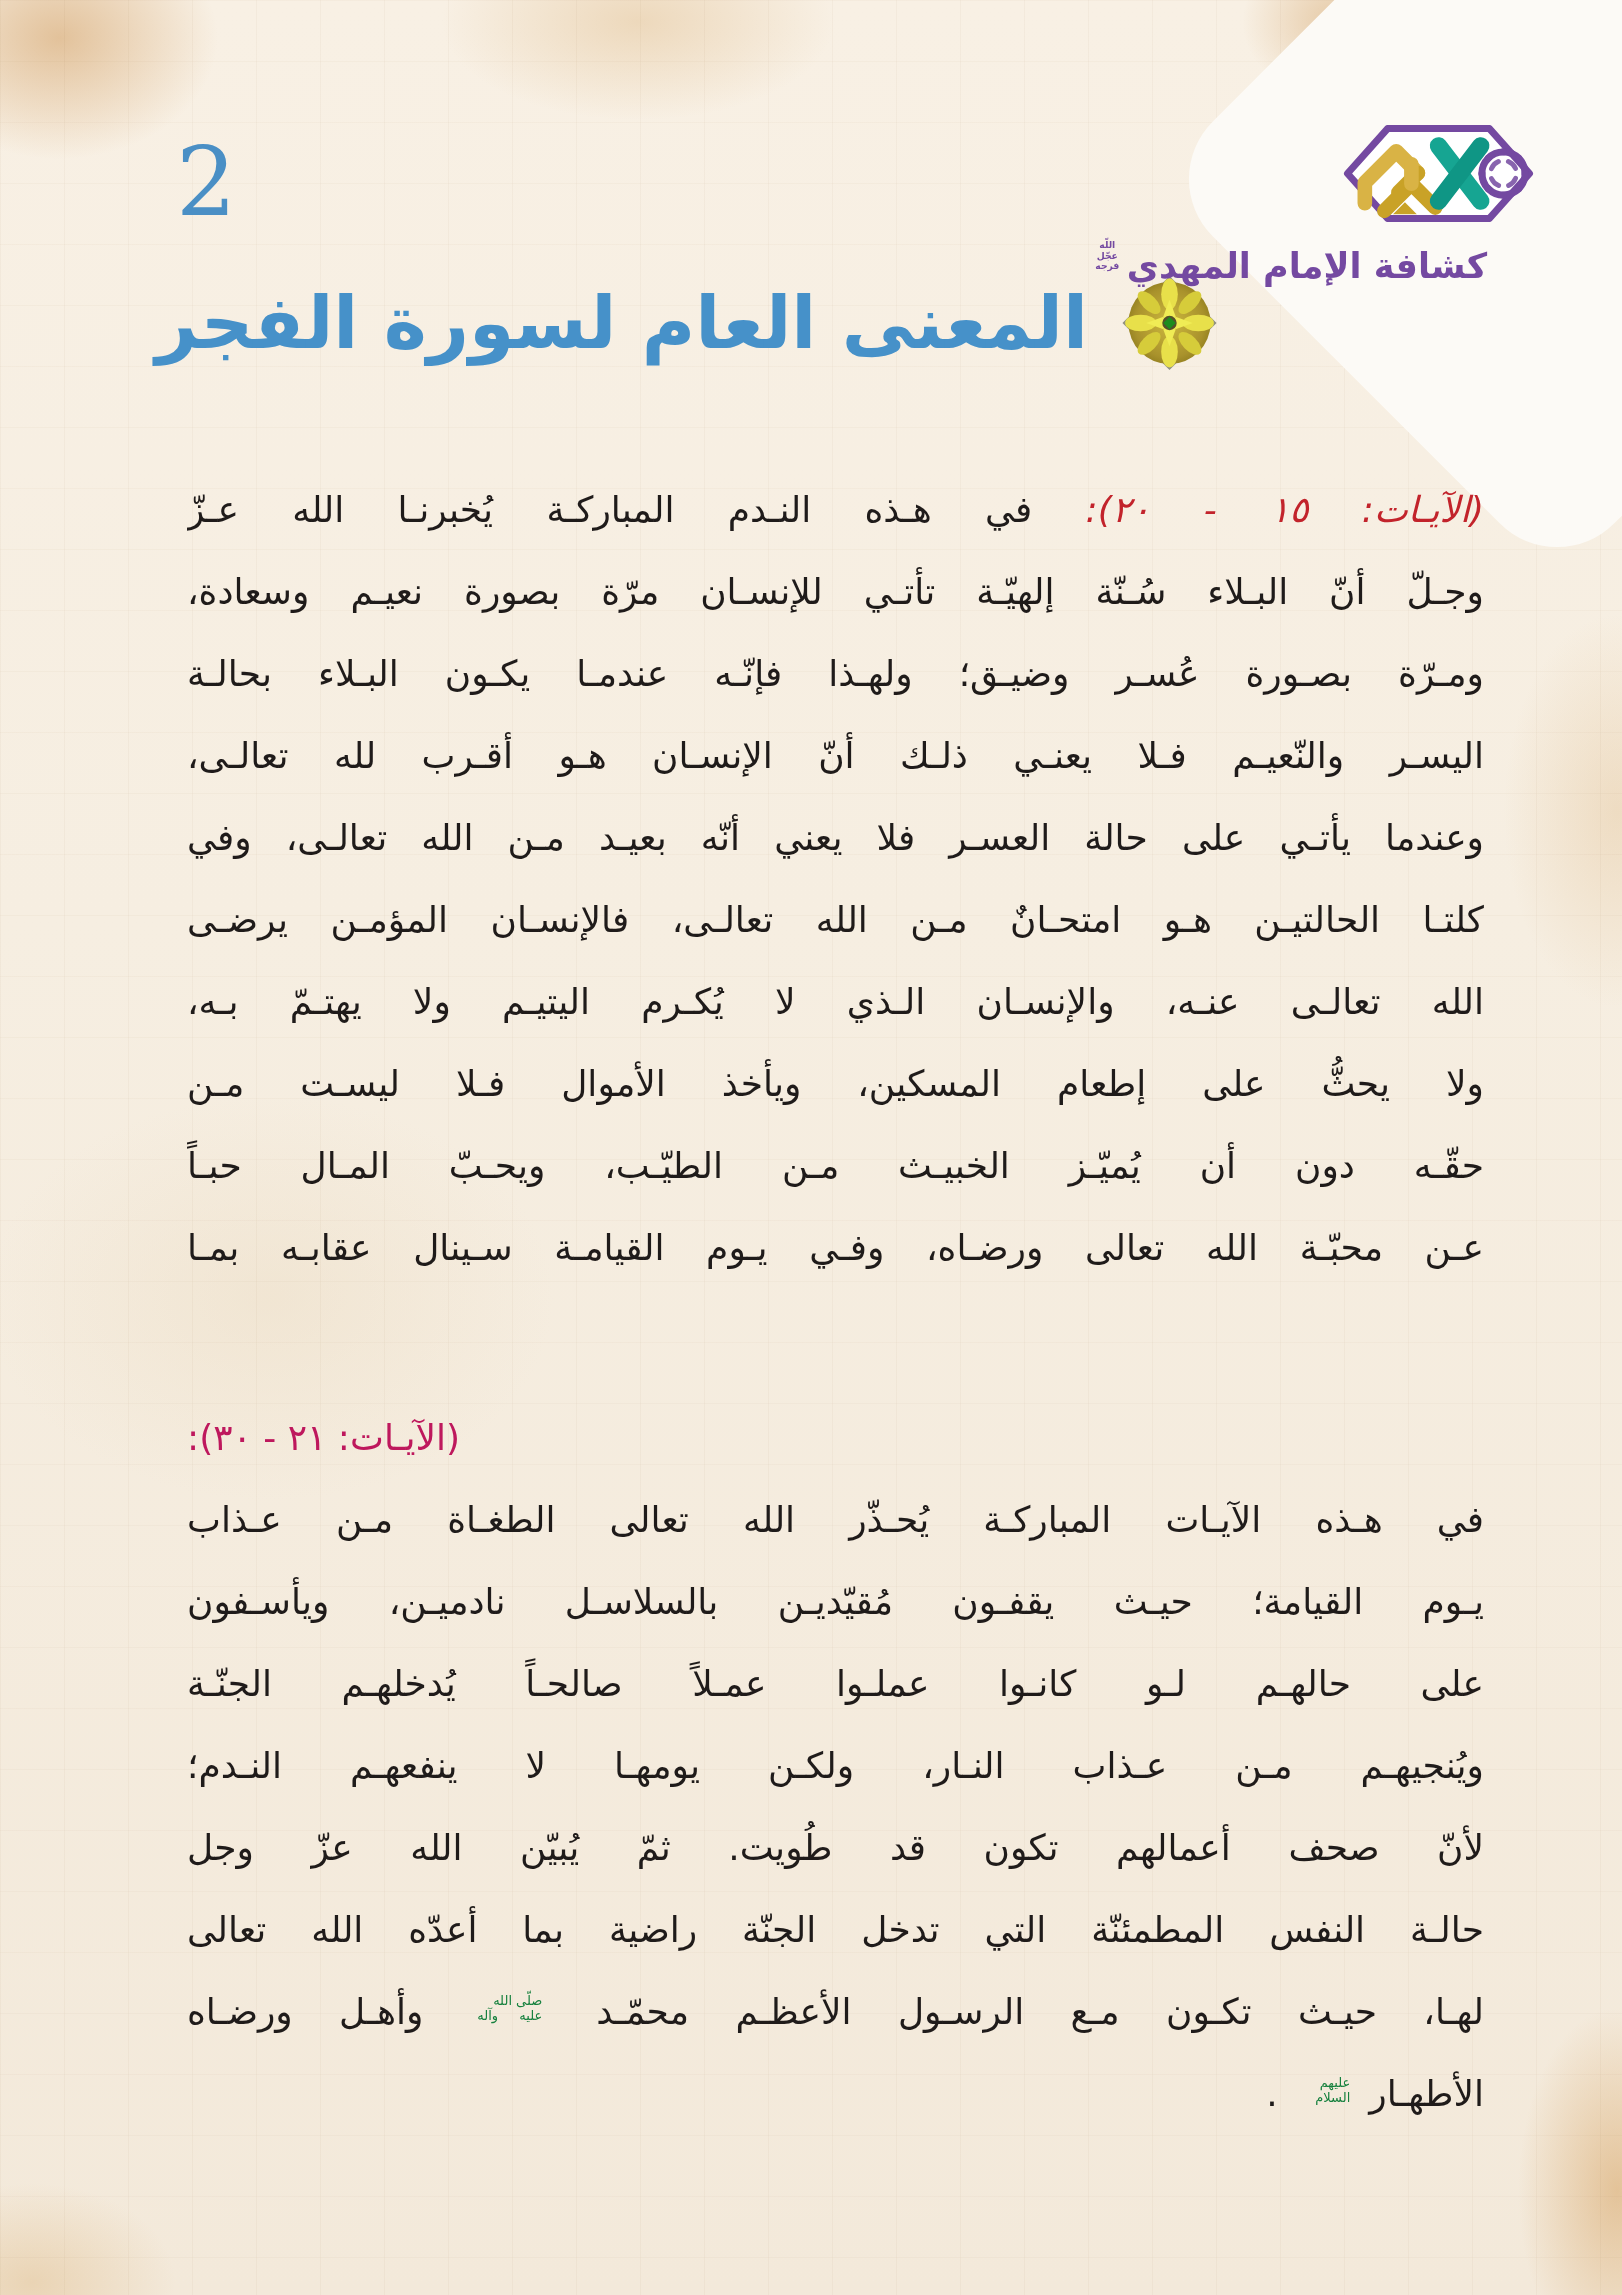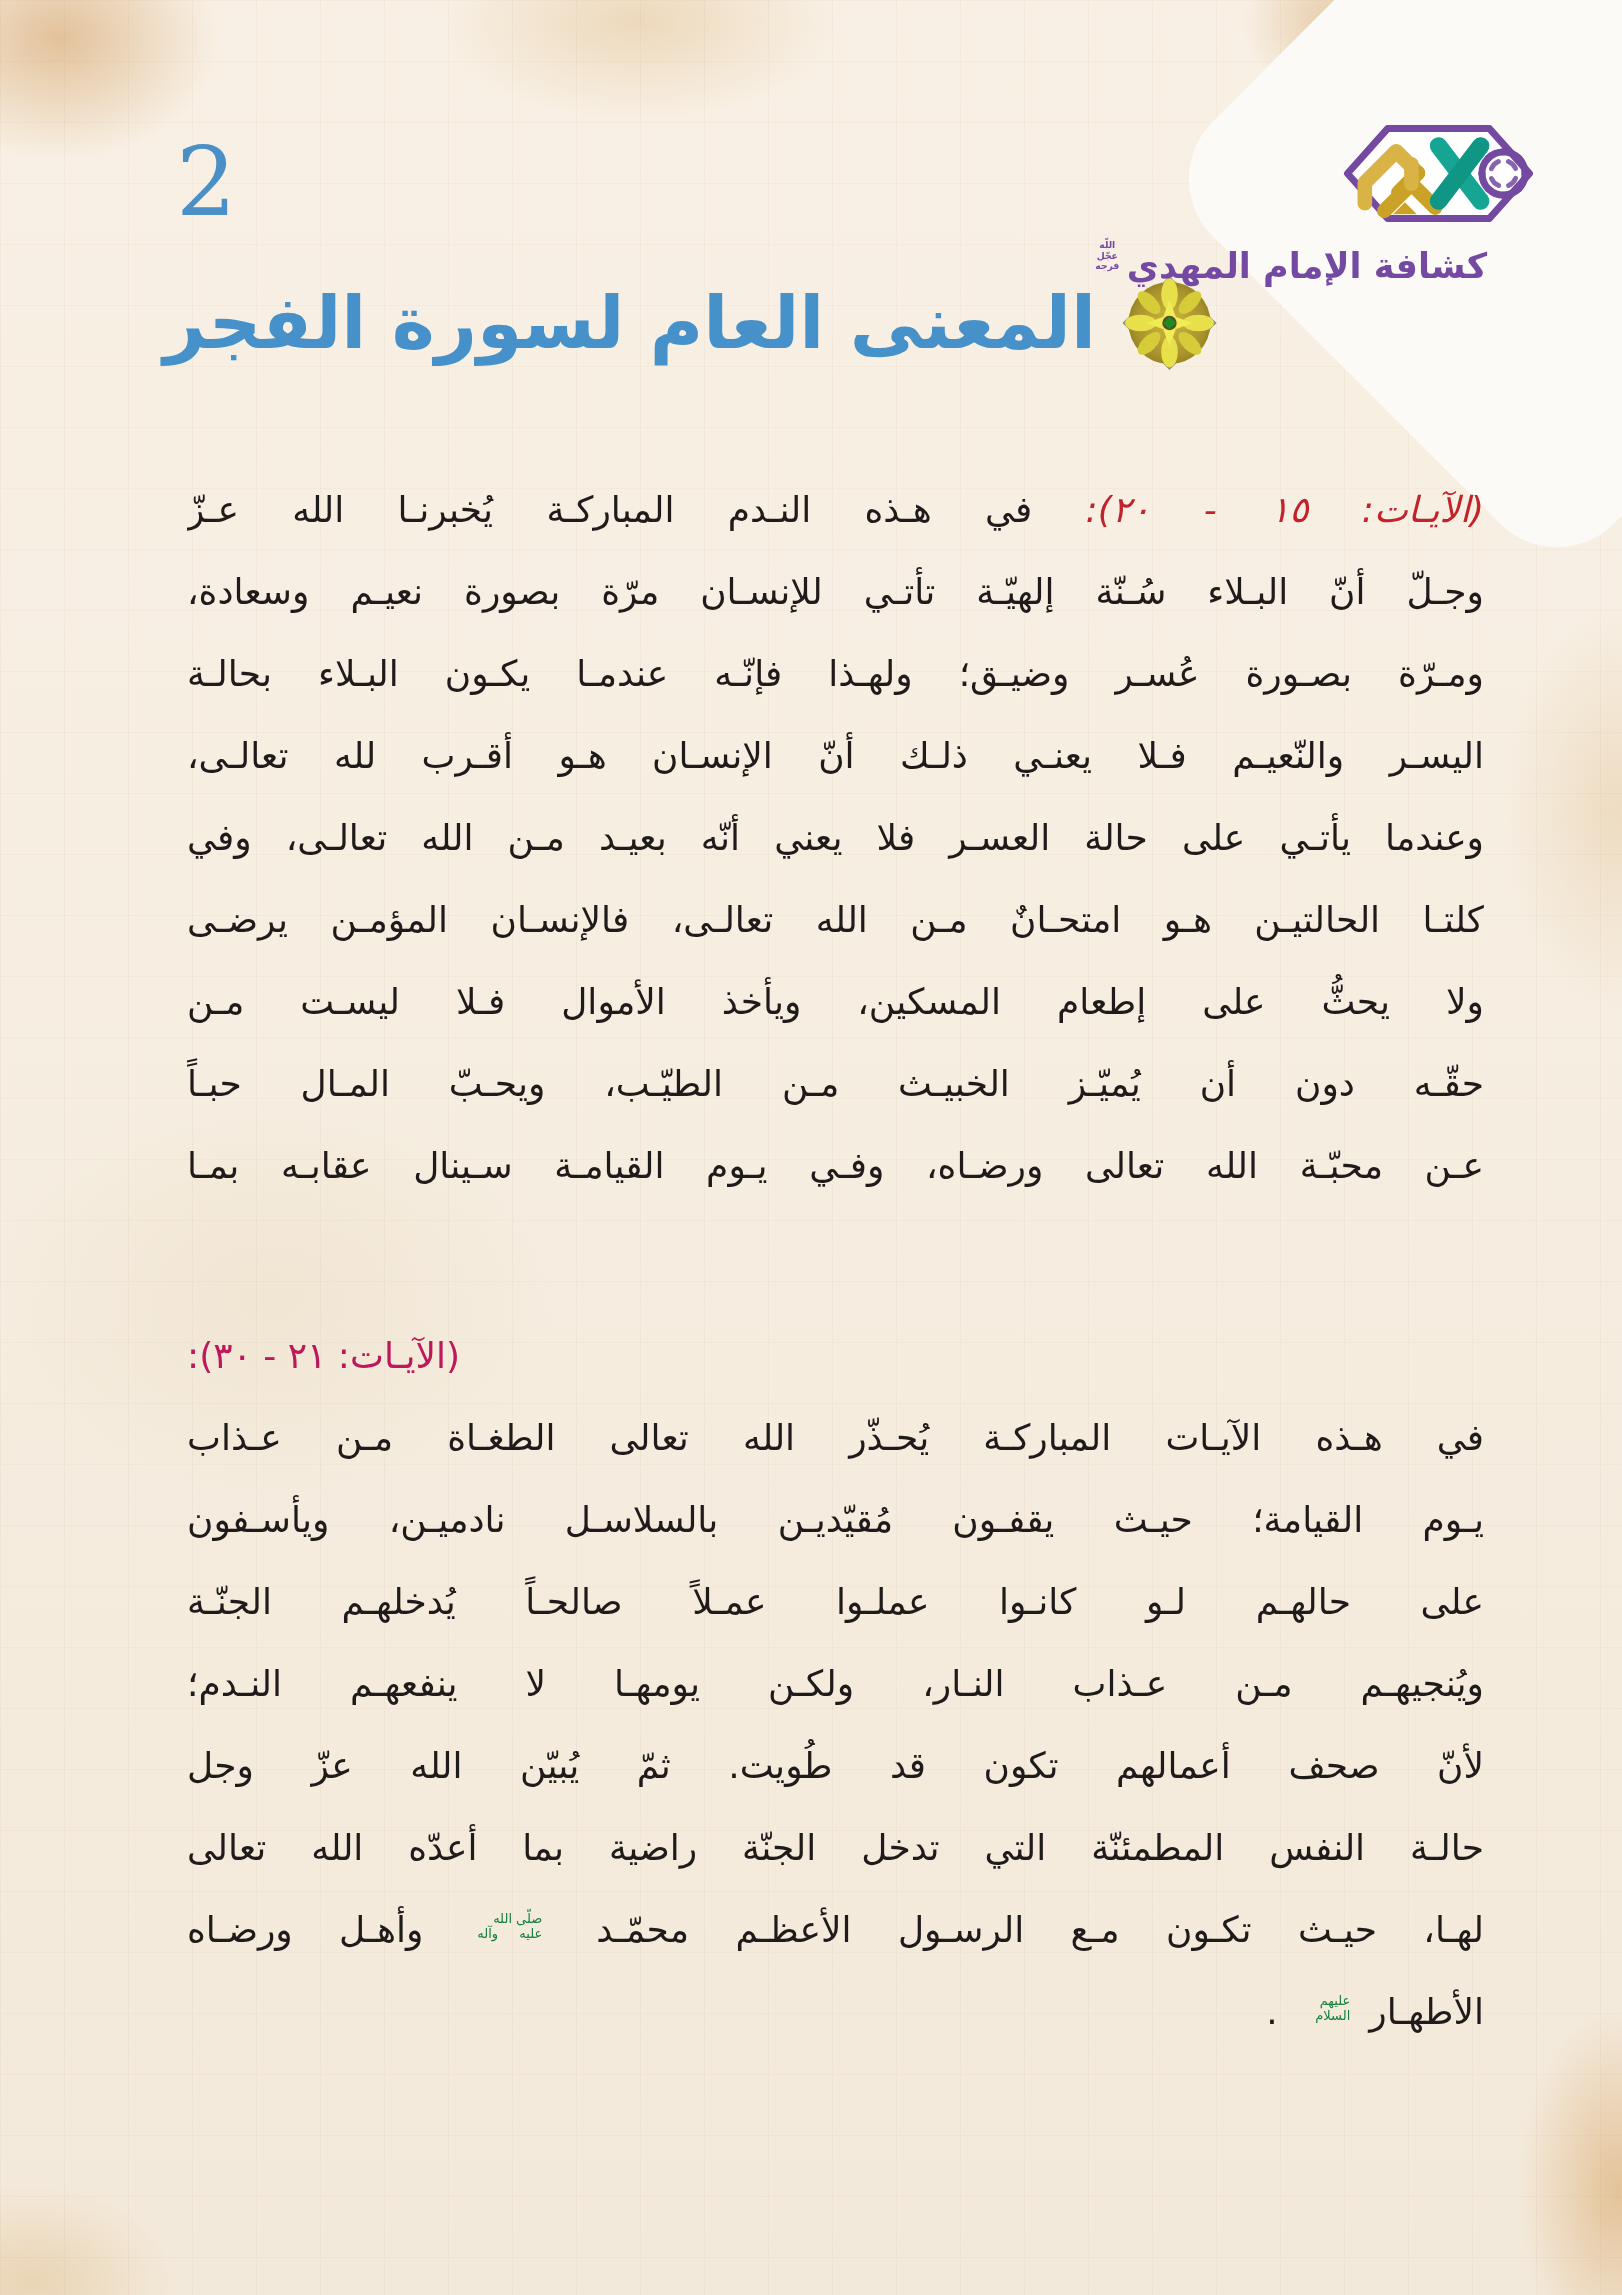--- a/index.html
+++ b/index.html
@@ -40,21 +40,21 @@
     transform:rotate(45deg);
   }
   .page-number{
     position:absolute;left:176px;top:135px;
     font-family:"DejaVu Serif",serif;
     font-size:95px;line-height:1;
     color:#4a8fc5;
   }
   .title-row{
     position:absolute;top:266px;right:397px;
-    display:flex;align-items:center;gap:18px;
+    display:flex;align-items:center;gap:26px;
     direction:rtl;
   }
   .rosette{width:111px;height:114px;flex:0 0 auto;}
   .page-title{
     margin:0;
     font-size:73px;font-weight:bold;line-height:1.25;
     color:#4691c9;
     white-space:nowrap;
     letter-spacing:-1.1px;
   }
@@ -199,20 +199,21 @@
     <div class="tline">
       <span class="ayat-heading">(الآيـات: ١٥ - ٢٠):</span>
       <span>في هـذه النـدم المباركـة يُخبرنـا الله عـزّ</span>
     </div>
 
     <div class="tline">وجـلّ أنّ البـلاء سُـنّة إلهيّـة تأتـي للإنسـان مرّة بصورة نعيـم وسعادة،</div>
     <div class="tline">ومـرّة بصـورة عُسـر وضيـق؛ ولهـذا فإنّـه عندمـا يكـون البـلاء بحالـة</div>
     <div class="tline">اليسـر والنّعيـم فـلا يعنـي ذلـك أنّ الإنسـان هـو أقـرب لله تعالـى،</div>
     <div class="tline">وعندما يأتـي على حالة العسـر فلا يعني أنّه بعيـد مـن الله تعالـى، وفي</div>
     <div class="tline">كلتـا الحالتيـن هـو امتحـانٌ مـن الله تعالـى، فالإنسـان المؤمـن يرضـى</div>
+    <div class="tline">الله تعالـى عنـه، والإنسـان الـذي لا يُكـرم اليتيـم ولا يهتـمّ بـه،</div>
     <div class="tline">ولا يحثُّ على إطعام المسكين، ويأخذ الأموال فـلا ليسـت مـن</div>
     <div class="tline">حقّـه دون أن يُميّـز الخبيـث مـن الطيّـب، ويحـبّ المـال حبـاً</div>
     <div class="tline">عـن محبّـة الله تعالى ورضـاه، وفـي يـوم القيامـة سـينال عقابـه بمـا</div>
 
     <div class="heading-line">(الآيـات: ٢١ - ٣٠):</div>
 
     <div class="tline">في هـذه الآيـات المباركـة يُحـذّر الله تعالى الطغـاة مـن عـذاب</div>
     <div class="tline">يـوم القيامة؛ حيـث يقفـون مُقيّديـن بالسلاسـل نادميـن، ويأسـفون</div>
     <div class="tline">على حالهـم لـو كانـوا عملـوا عمـلاً صالحـاً يُدخلهـم الجنّـة</div>
     <div class="tline">ويُنجيهـم مـن عـذاب النـار، ولكـن يومهـا لا ينفعهـم النـدم؛</div>

